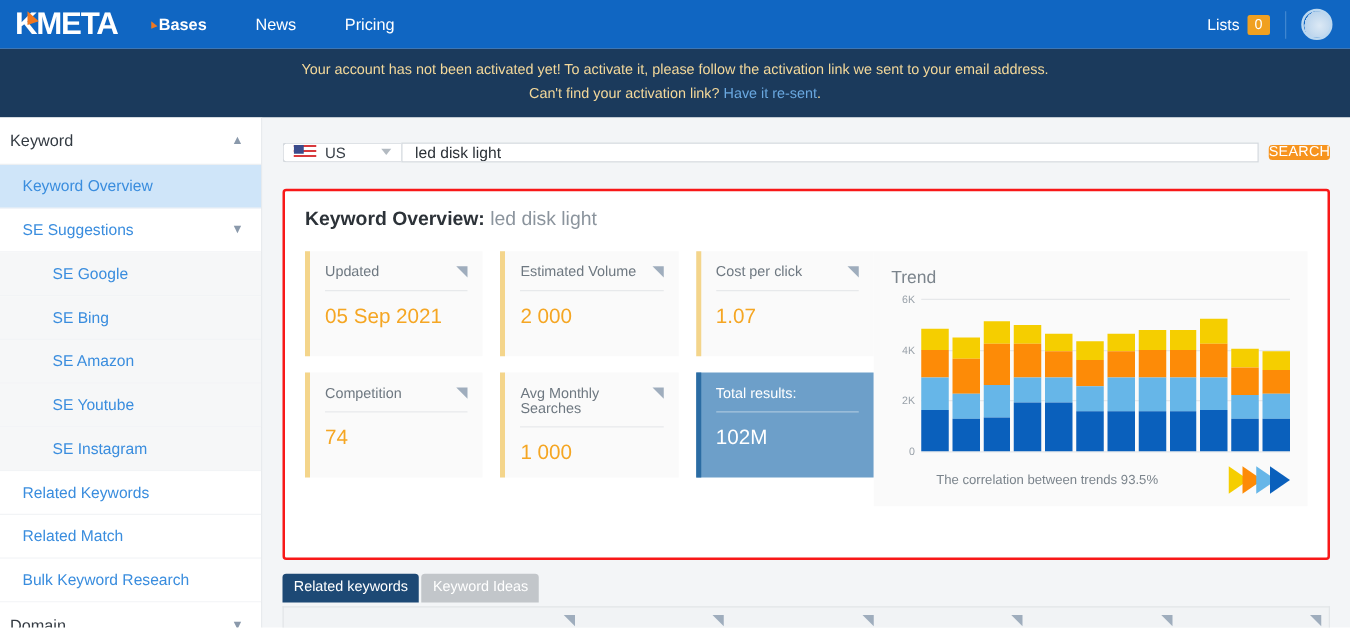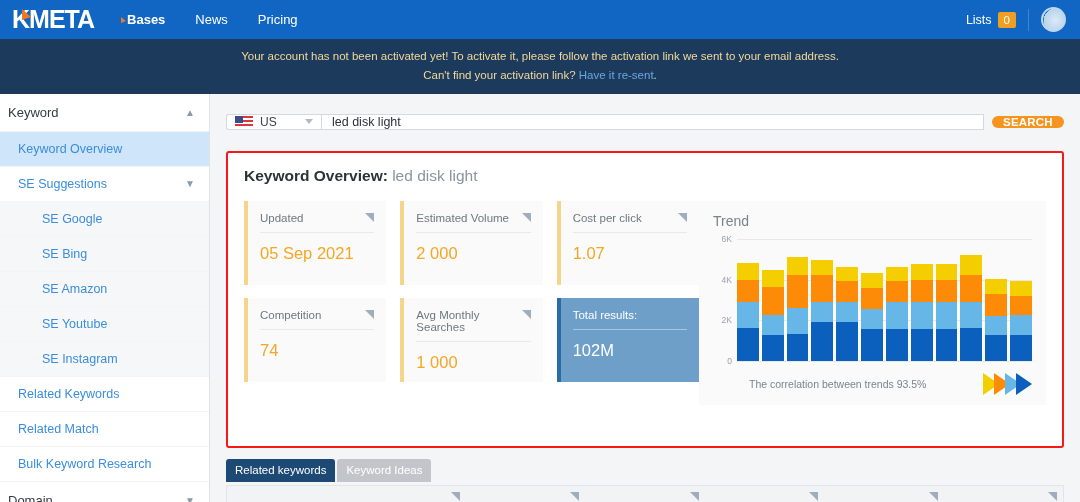--- a/index.html
+++ b/index.html
@@ -18,21 +18,21 @@
   .logo { display: flex; align-items: center; margin-right: 28px; }
   .logo-text {
     font-size: 25px; font-weight: bold; color: #ffffff; letter-spacing: -1px;
     font-family: "Liberation Sans", sans-serif; position: relative;
   }
   .logo-tri {
     position: absolute; left: 22px; top: 9px; width: 0; height: 0;
     border-left: 9px solid #f07820; border-top: 8px solid transparent;
     border-bottom: 3px solid transparent;
   }
-  .navlinks { display: flex; align-items: center; gap: 30px; }
+  .navlinks { display: flex; align-items: center; gap: 39px; }
   .navlink {
     color: #ffffff; font-size: 13px; text-decoration: none; cursor: pointer;
     white-space: nowrap;
   }
   .navlink-k { position: relative; font-weight: bold; }
   .kdot {
     display: inline-block; width: 0; height: 0; vertical-align: 1px;
     border-left: 5px solid #f07820; border-top: 4px solid transparent;
     border-bottom: 2px solid transparent; margin: 0 1px 0 -1px;
   }
@@ -101,22 +101,22 @@
   .caret-dn {
     margin-left: auto; width: 0; height: 0; border-left: 4px solid transparent;
     border-right: 4px solid transparent; border-top: 5px solid #b3bac1;
   }
   .search-input {
     flex: 1; border: 1px solid #d4d9de; background: #fff; font-size: 12.5px;
     color: #2c3238; padding: 0 10px; outline: none; border-radius: 0;
     font-family: "Liberation Sans", sans-serif;
   }
   .search-btn {
-    width: 72px; background: #f7941e; color: #fff; border: none; cursor: pointer;
-    font-size: 11.5px; font-weight: bold; border-radius: 8px; margin-left: 8px;
+    width: 49px; background: #f7941e; color: #fff; border: none; cursor: pointer;
+    font-size: 11.5px; font-weight: normal; border-radius: 3px; margin-left: 8px;
     letter-spacing: .2px; font-family: "Liberation Sans", sans-serif;
   }
 
   
   .overview-wrap {
     margin-top: 14px; border: 2px solid #f81818; border-radius: 3px;
     background: #fff; padding: 14px 16px 16px 16px; height: 297px;
   }
   .ov-title { font-size: 15.5px; color: #2c3238; margin-bottom: 16px; }
   .ov-title b { font-weight: bold; }

